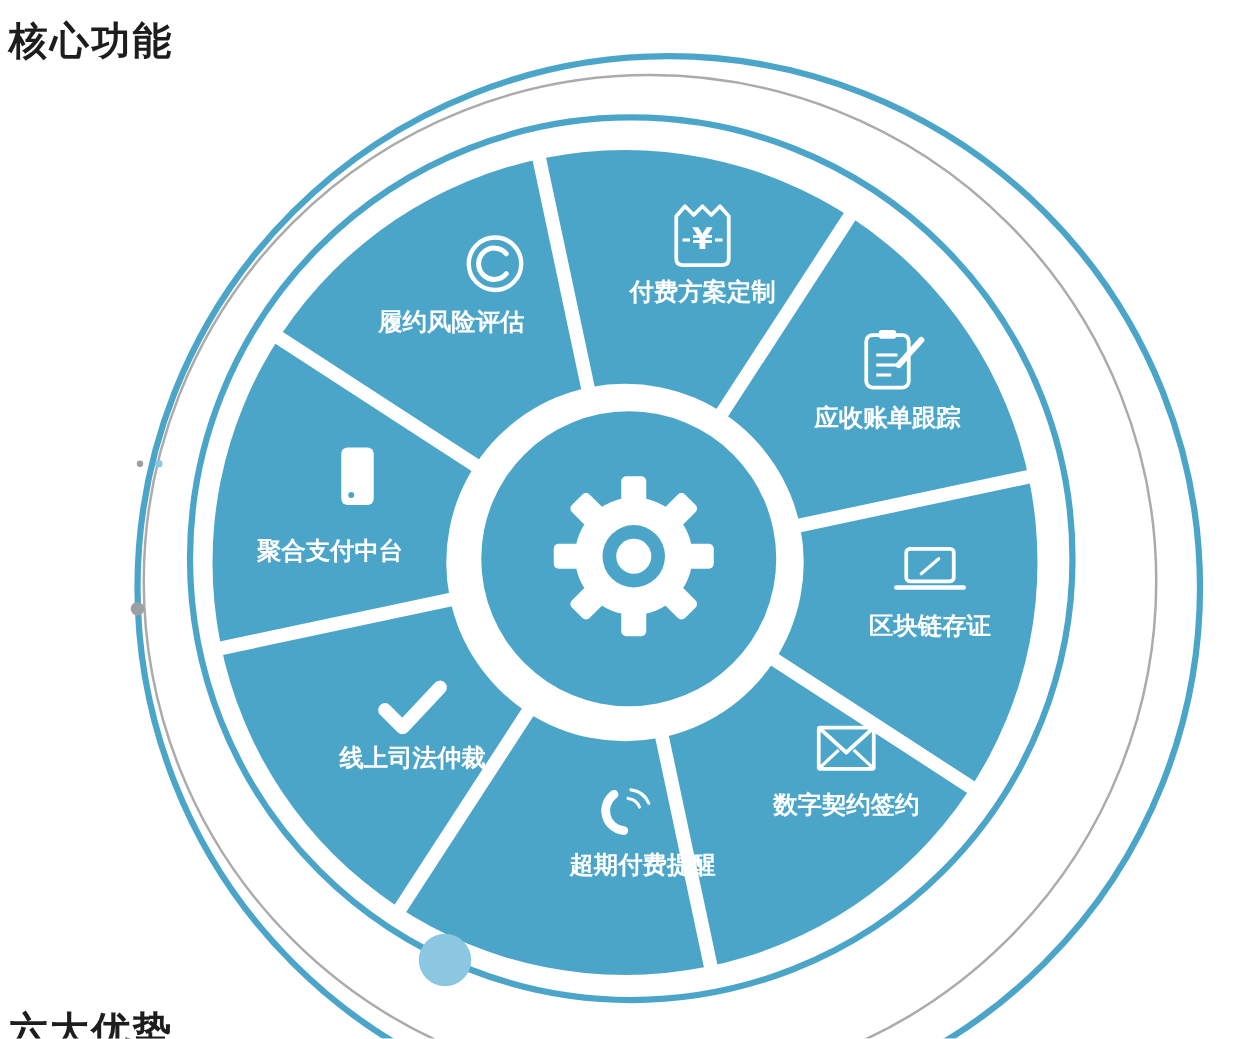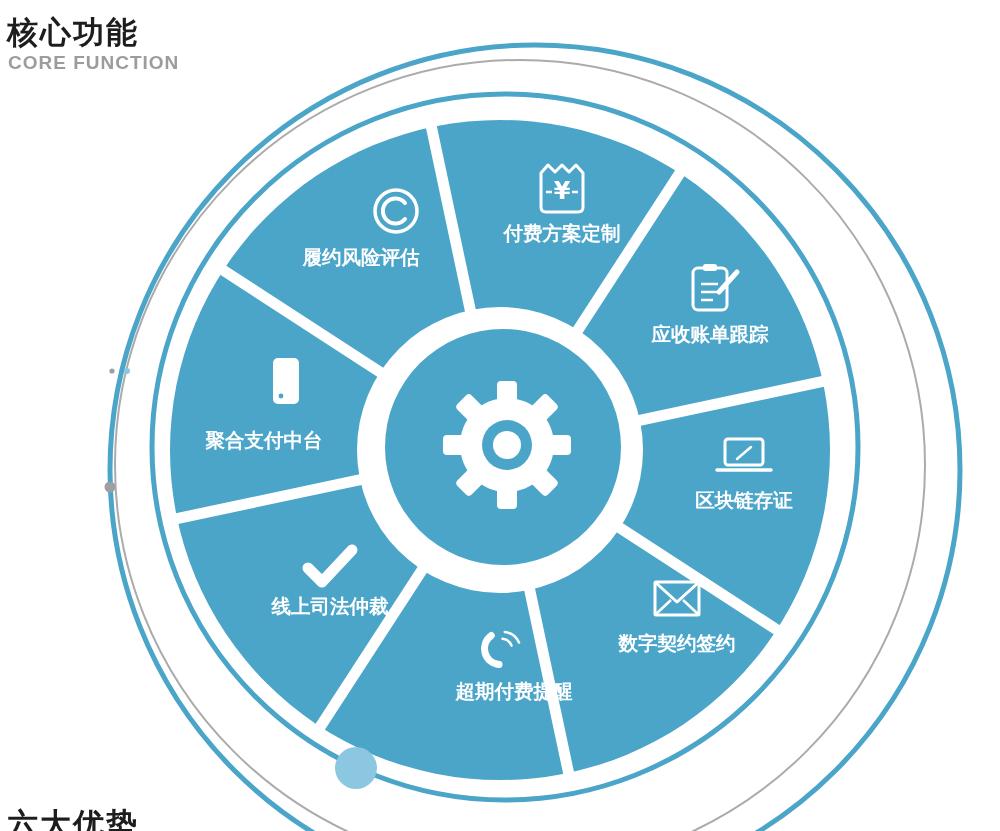--- a/index.html
+++ b/index.html
@@ -60,21 +60,20 @@
     fill: #ffffff;
   }
   .stroke-w { stroke: #ffffff; fill: none; }
 </style>
 </head>
 <body>
 
 <div class="stage">
 
   <div class="page-title">核心功能</div>
-  <div class="page-subtitle">CORE FUNCTION</div>
 
   <svg class="diagram" width="1000" height="831" viewBox="0 0 1000 831">
 
     <circle cx="520" cy="465" r="405" fill="none" stroke="#ABABAB" stroke-width="2"></circle>
     <circle cx="535" cy="470" r="425" fill="none" stroke="#4BA5C9" stroke-width="5"></circle>
     <circle cx="505" cy="447" r="353" fill="none" stroke="#4BA5C9" stroke-width="5"></circle>
 
     <circle cx="500" cy="450" r="330" fill="#4BA5C9"></circle>
 
     <g stroke="#ffffff" stroke-width="11">

